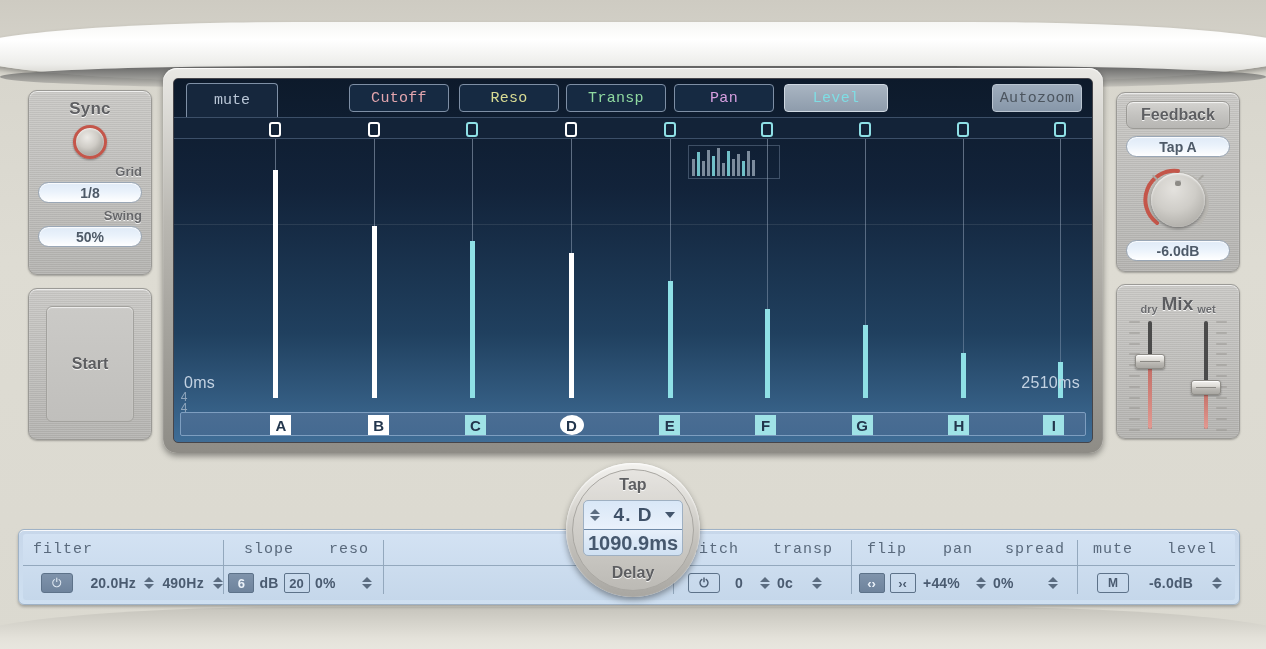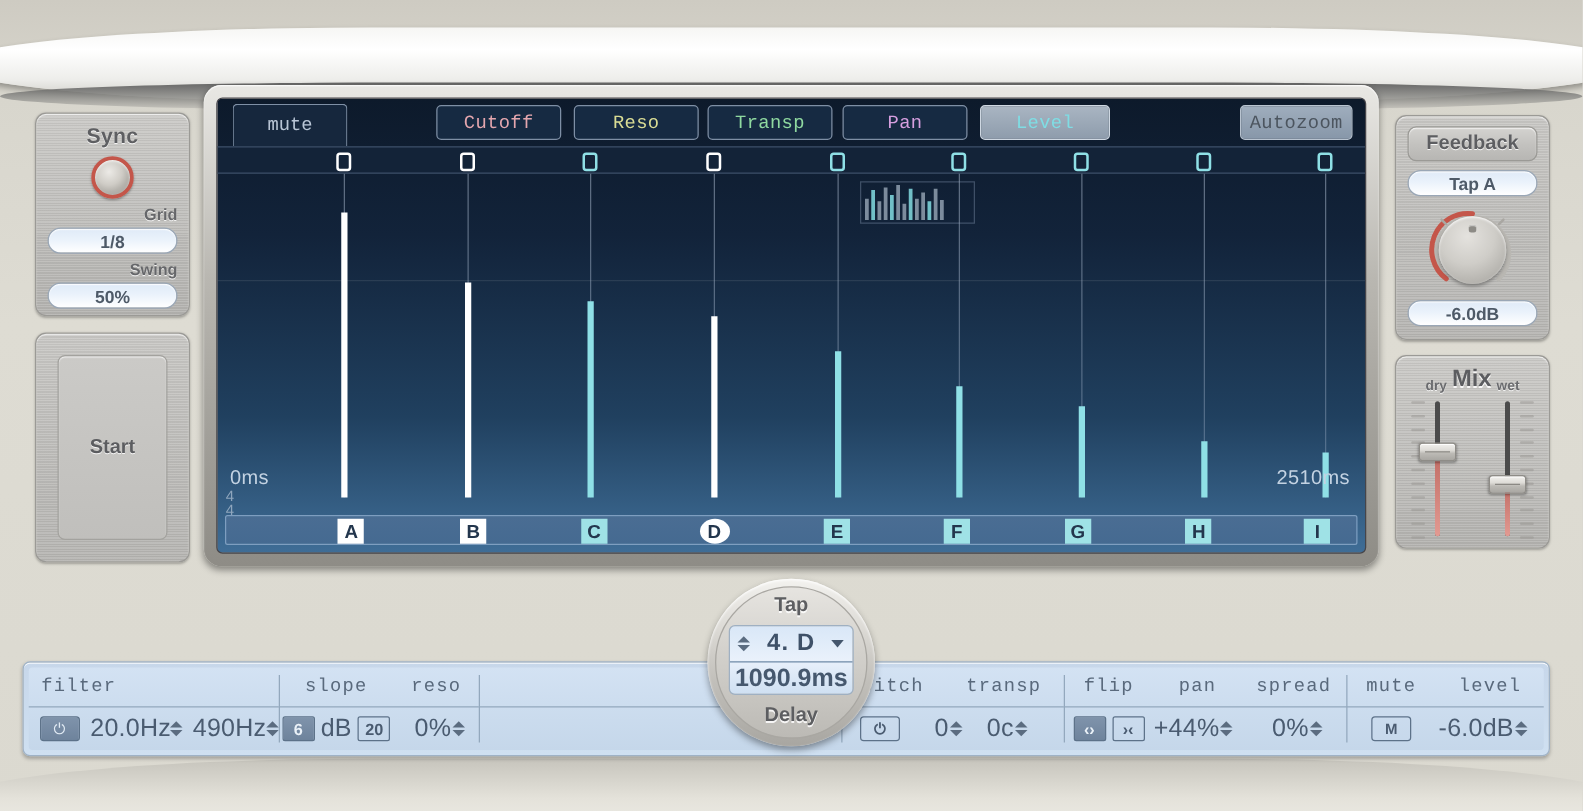--- a/index.html
+++ b/index.html
@@ -35,21 +35,21 @@
   
   #left-col { position: absolute; left: 28px; top: 90px; width: 124px; }
   .metal-panel {
     background:
       repeating-linear-gradient(0deg, rgba(255,255,255,.10) 0 1px, rgba(0,0,0,.035) 1px 2px),
       linear-gradient(180deg,#c9c8c5 0%,#bfbebb 50%,#b4b3b0 100%);
     border: 1px solid #9b9a96;
     border-radius: 9px;
     box-shadow: inset 0 1px 1px rgba(255,255,255,.75), 0 1px 2px rgba(0,0,0,.28);
   }
-  .sync-panel { padding: 8px 9px 5px; }
+  .sync-panel { padding: 8px 9px 27px; }
   .panel-caption {
     text-align:center; font-size:17px; font-weight:bold; color:#5e5f62;
     text-shadow: 0 1px 0 rgba(255,255,255,.85);
     letter-spacing:.2px;
   }
   .sub-caption {
     text-align:right; font-size:13px; font-weight:bold; color:#66676a;
     text-shadow: 0 1px 0 rgba(255,255,255,.8); margin-top:5px;
   }
   .sync-led {
@@ -59,21 +59,21 @@
     box-shadow: inset 0 1px 2px rgba(255,255,255,.8), 0 1px 2px rgba(0,0,0,.35);
   }
   .lcd-pill {
     margin-top:3px; height:21px; border-radius:11px;
     background: linear-gradient(180deg,#dfeaf7 0%,#eaf2fb 45%,#ffffff 100%);
     border:1px solid #9aa7b6;
     display:flex; align-items:center; justify-content:center;
     font-size:14px; font-weight:bold; color:#4e5a68;
     box-shadow: inset 0 1px 1px rgba(255,255,255,.9);
   }
-  .transport-panel { margin-top:13px; padding:17px; height:184px; }
+  .transport-panel { margin-top:13px; padding:17px; height:152px; }
   .transport-inner {
     height:100%; border:1px solid #a3a29e; border-radius:6px;
     background: linear-gradient(180deg,#cbcac7 0%,#c0bfbc 100%);
     box-shadow: inset 0 1px 1px rgba(255,255,255,.7);
     display:flex; flex-direction:column;
   }
   .transport-btn {
     flex:1; display:flex; align-items:center; justify-content:center;
     font-size:16px; font-weight:bold; color:#5c5d60;
     text-shadow:0 1px 0 rgba(255,255,255,.85);
@@ -259,22 +259,22 @@
   .prow-top {
     height:32px; display:flex; align-items:center;
     border-bottom:1px solid #93a8bd;
   }
   .prow-bot { height:34px; display:flex; align-items:center; }
   .plabel {
     font-size:15px; color:#59697c; font-family:"Liberation Mono", monospace;
     letter-spacing:1px; text-align:center;
   }
   .pval {
-    font-size:20px; color:#4a5b70; font-family:"Liberation Sans", sans-serif;
-    font-weight:normal; text-align:right; letter-spacing:.2px;
+    font-size:14px; color:#4a5b70; font-family:"Liberation Sans", sans-serif;
+    font-weight:bold; text-align:left; letter-spacing:.2px;
   }
   .spin {
     display:inline-flex; flex-direction:column; align-items:center; justify-content:center;
     gap:2px; width:12px;
   }
   .spin i {
     display:block; width:0; height:0; border-left:5px solid transparent; border-right:5px solid transparent;
   }
   .spin i.up { border-bottom:5px solid #5b6c80; }
   .spin i.dn { border-top:5px solid #5b6c80; }

